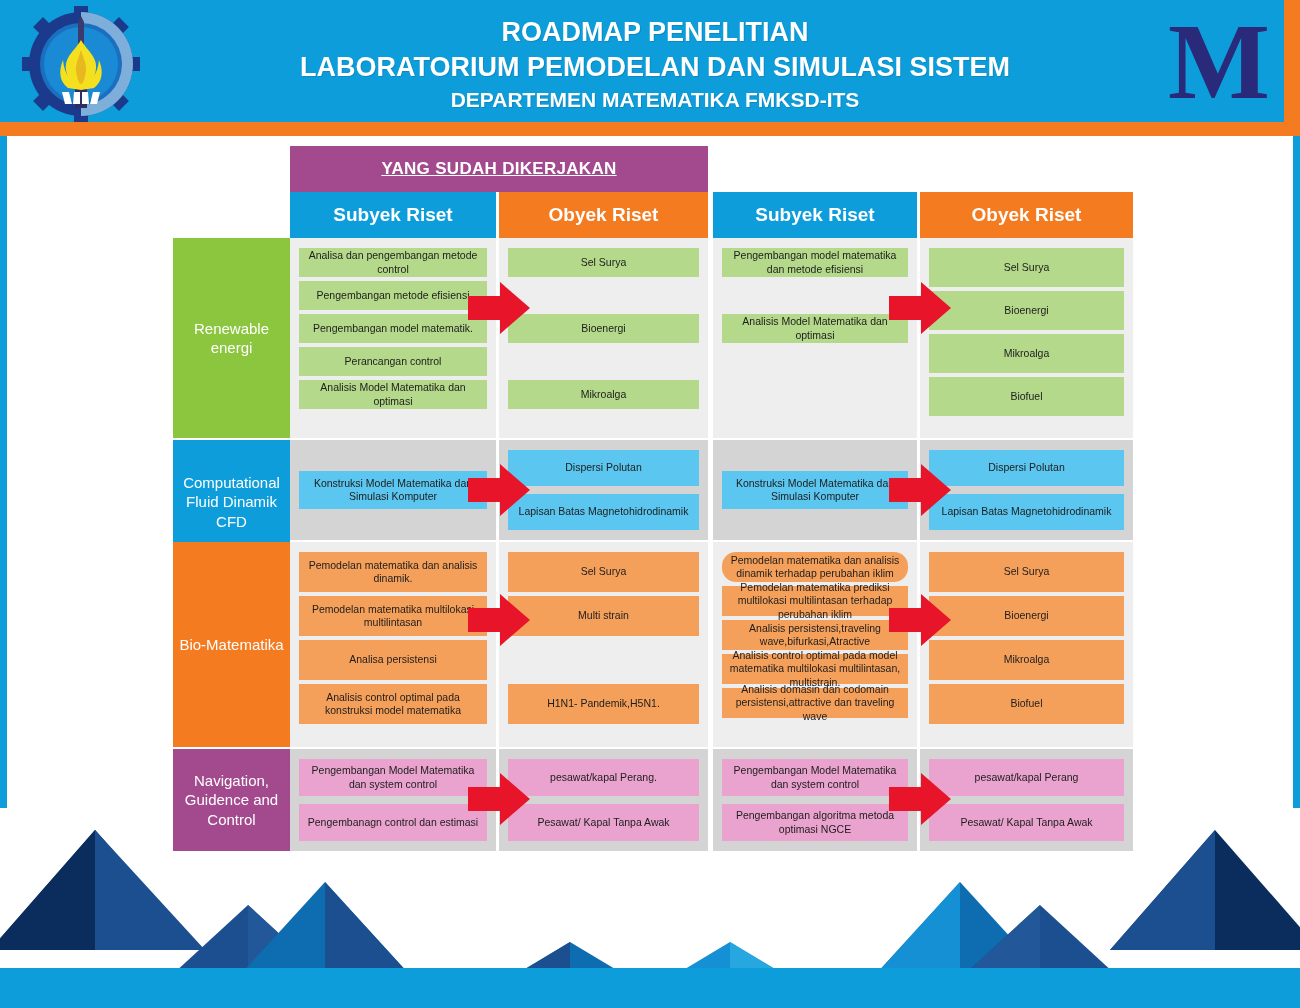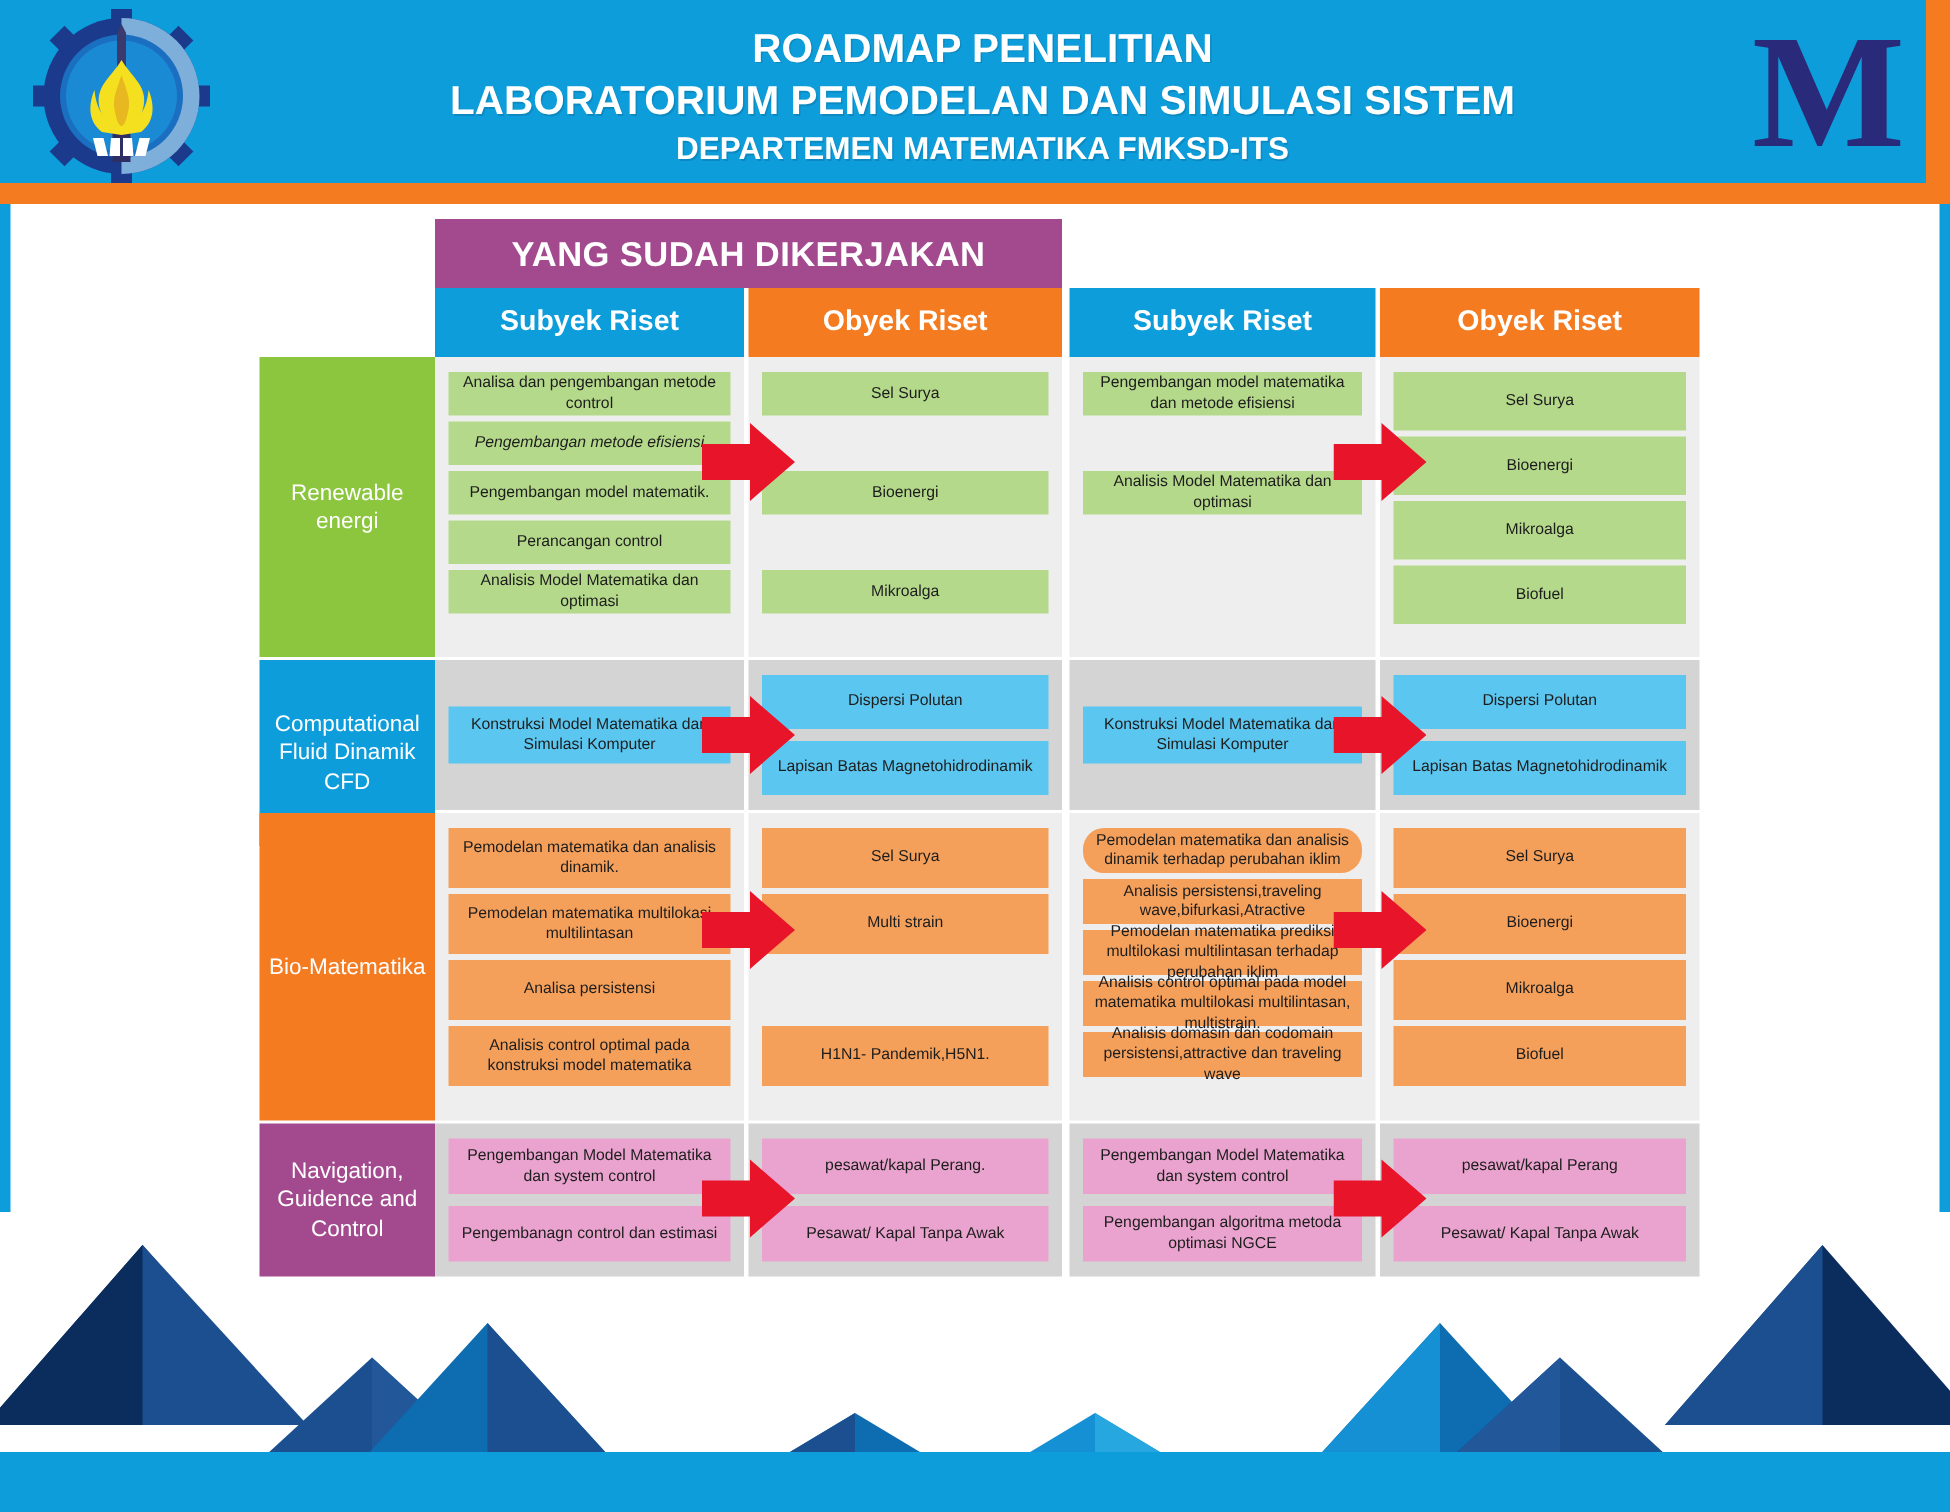--- a/index.html
+++ b/index.html
@@ -47,21 +47,21 @@
   .header-title .l2 { font-size: 27px; }
   .header-title .l3 { font-size: 21px; }
 
   
   .table-area { position: absolute; left: 0; top: 136px; width: 1300px; height: 720px; }
 
   
   .phase-head {
     position: absolute; top: 10px; height: 46px;
     display:flex; align-items:center; justify-content:center;
-    color:#fff; font-weight:bold; font-size:23px; letter-spacing:0.3px;
+    color:#fff; font-weight:bold; font-size:17px; letter-spacing:0.3px;text-decoration:underline;
   }
   #phase-done { left: 290px; width: 418px; background:#a34a8f; }
   #phase-todo { left: 713px; width: 420px; background:#8cc63f; }
 
   .col-head {
     position: absolute; top: 56px; height: 46px;
     display:flex; align-items:center; justify-content:center;
     color:#fff; font-weight:bold; font-size:19px;
   }
   #head-s1 { left: 290px; width: 206px; background:#0d9ddb; }
@@ -175,21 +175,21 @@
     <div class="col-head" id="head-s2" style="background: rgb(13, 157, 219);">Subyek Riset</div>
     <div class="col-head" id="head-o2" style="background: rgb(244, 123, 32);">Obyek Riset</div>
 
     <div class="body-grid" id="body-grid">
         <div class="rowblock" style="height: 200px; margin-bottom: 2px;">
           <div class="cat-cell" style="height: 200px; background: rgb(140, 198, 63);">
             <span>Renewable energi</span>
           </div>
           <div class="panel" id="p-s1-r0" style="left: 290px; width: 206px; height: 200px;">
             <div class="chip" style="height: 29px; background: rgb(181, 217, 138);">Analisa dan pengembangan metode control</div>
-            <div class="chip" style="height: 29px; background: rgb(181, 217, 138); font-style: italic;">Pengembangan metode efisiensi</div>
+            <div class="chip" style="height: 29px; background: rgb(181, 217, 138);">Pengembangan metode efisiensi</div>
             <div class="chip" style="height: 29px; background: rgb(181, 217, 138);">Pengembangan model matematik.</div>
             <div class="chip" style="height: 29px; background: rgb(181, 217, 138);">Perancangan control</div>
             <div class="chip" style="height: 29px; background: rgb(181, 217, 138);">Analisis Model Matematika dan optimasi</div>
           </div>
           <div class="panel" id="p-o1-r0" style="left: 499px; width: 209px; height: 200px;">
             <div class="chip" style="height: 29px; background: rgb(181, 217, 138);">Sel Surya</div>
             <div class="chip empty" style="height: 29px; background: transparent;"></div>
             <div class="chip" style="height: 29px; background: rgb(181, 217, 138);">Bioenergi</div>
             <div class="chip empty" style="height: 29px; background: transparent;"></div>
             <div class="chip" style="height: 29px; background: rgb(181, 217, 138);">Mikroalga</div>
@@ -250,22 +250,22 @@
             <div class="chip" style="height: 40px; background: rgb(245, 160, 90);">Analisis control optimal pada konstruksi model matematika</div>
           </div>
           <div class="panel" id="p-o1-r2" style="left: 499px; width: 209px; height: 205px;">
             <div class="chip" style="height: 40px; background: rgb(245, 160, 90);">Sel Surya</div>
             <div class="chip" style="height: 40px; background: rgb(245, 160, 90);">Multi strain</div>
             <div class="chip empty" style="height: 40px; background: transparent;"></div>
             <div class="chip" style="height: 40px; background: rgb(245, 160, 90);">H1N1- Pandemik,H5N1.</div>
           </div>
           <div class="panel" id="p-s2-r2" style="left: 713px; width: 204px; height: 205px;">
             <div class="chip" style="height: 30px; background: rgb(245, 160, 90); border-radius: 14px;">Pemodelan matematika dan analisis dinamik terhadap perubahan iklim</div>
+            <div class="chip" style="height: 30px; background: rgb(245, 160, 90);">Pemodelan matematika prediksi multilokasi multilintasan terhadap perubahan iklim</div>
             <div class="chip" style="height: 30px; background: rgb(245, 160, 90);">Analisis persistensi,traveling wave,bifurkasi,Atractive</div>
-            <div class="chip" style="height: 30px; background: rgb(245, 160, 90);">Pemodelan matematika prediksi multilokasi multilintasan terhadap perubahan iklim</div>
             <div class="chip" style="height: 30px; background: rgb(245, 160, 90);">Analisis control optimal pada model matematika multilokasi multilintasan, multistrain.</div>
             <div class="chip" style="height: 30px; background: rgb(245, 160, 90);">Analisis domasin dan codomain persistensi,attractive dan traveling wave</div>
           </div>
           <div class="panel" id="p-o2-r2" style="left: 920px; width: 213px; height: 205px;">
             <div class="chip" style="height: 40px; background: rgb(245, 160, 90);">Sel Surya</div>
             <div class="chip" style="height: 40px; background: rgb(245, 160, 90);">Bioenergi</div>
             <div class="chip" style="height: 40px; background: rgb(245, 160, 90);">Mikroalga</div>
             <div class="chip" style="height: 40px; background: rgb(245, 160, 90);">Biofuel</div>
           </div>
           <div class="arrow" style="left: 468px; top: 50px;"><svg viewBox="0 0 62 56" width="62" height="56">

